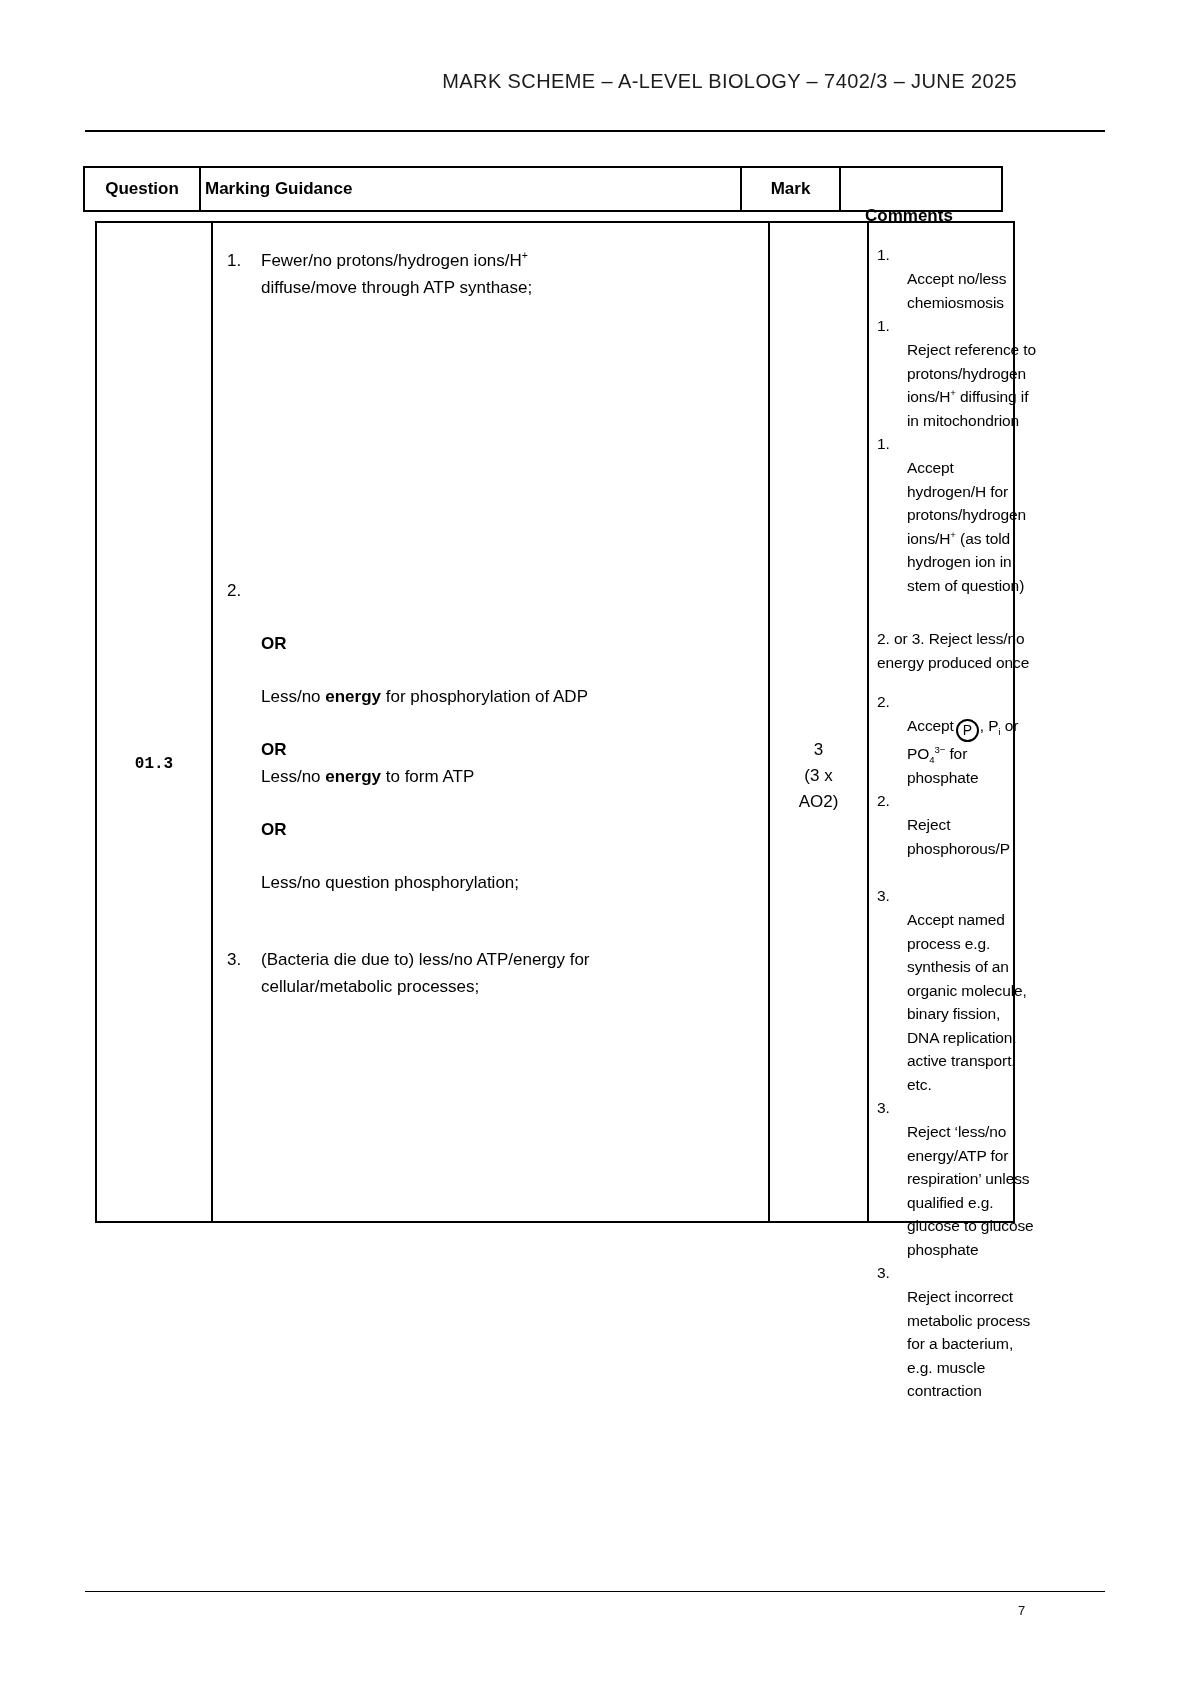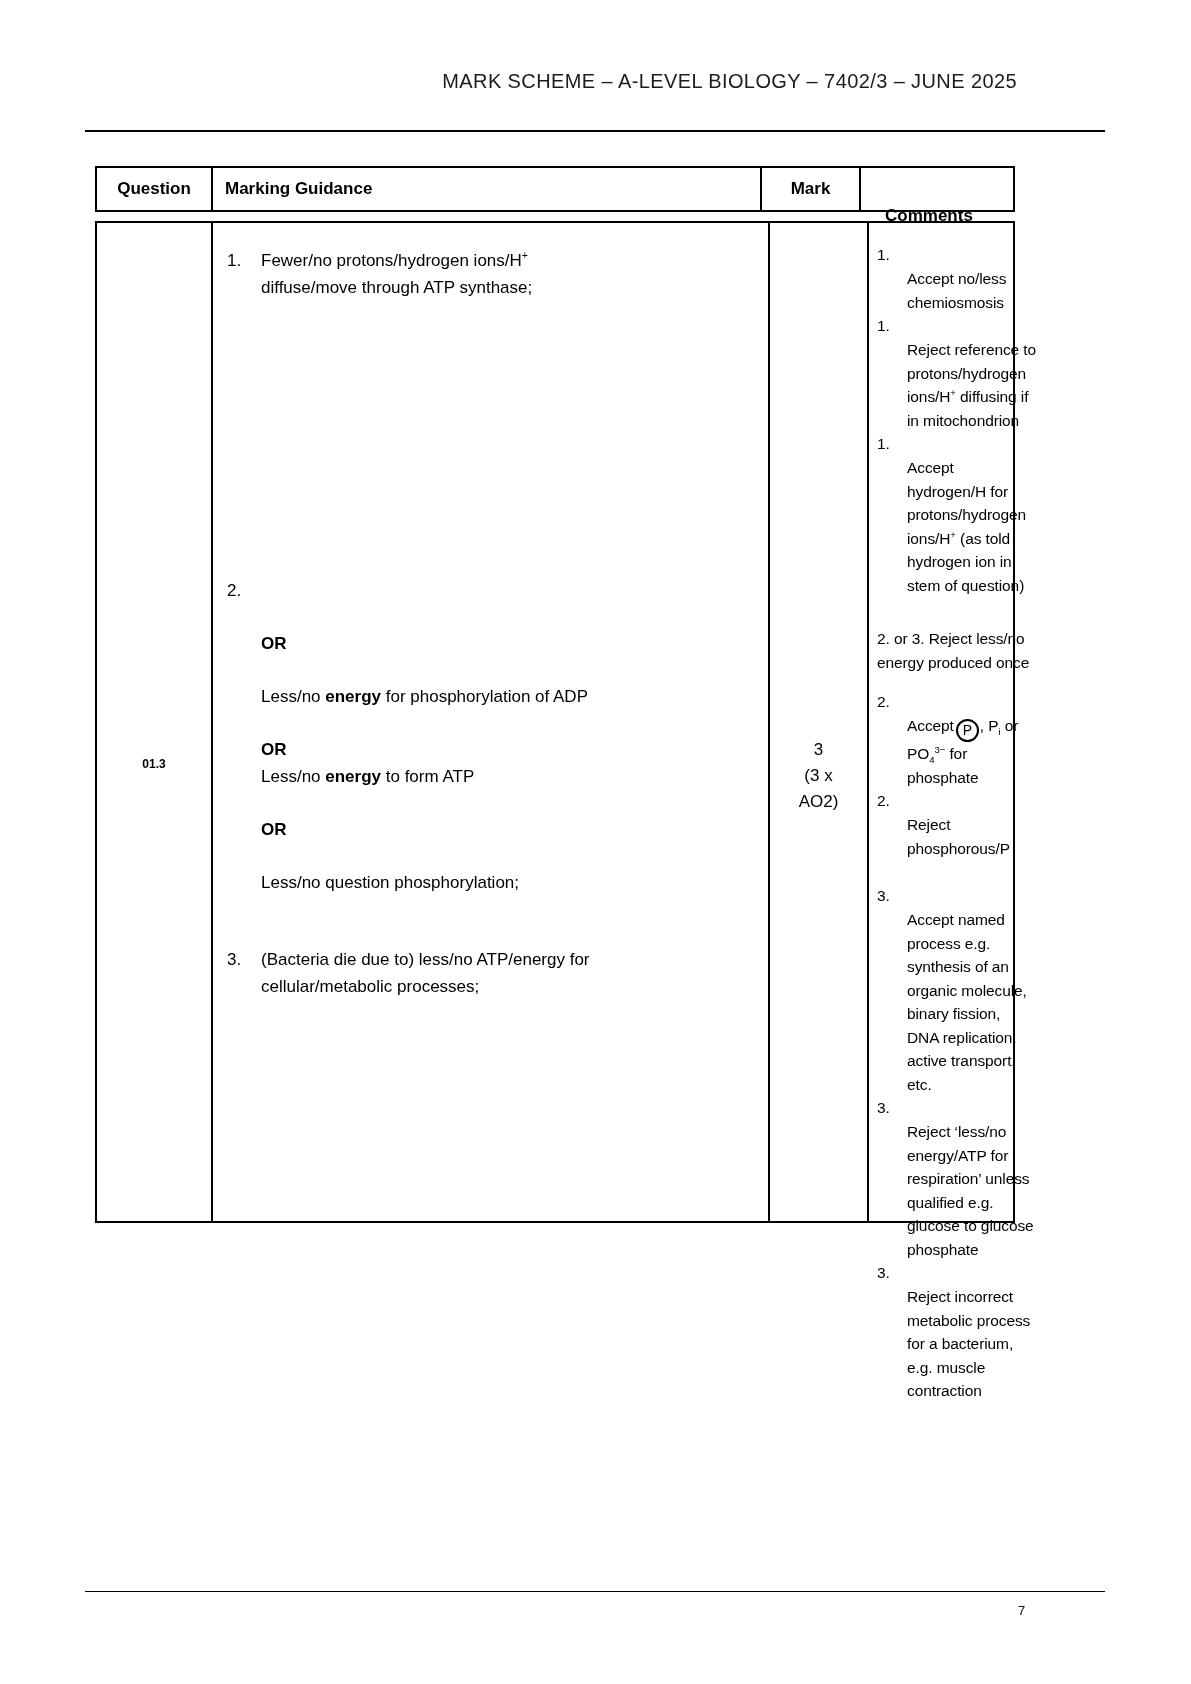--- a/index.html
+++ b/index.html
@@ -11,39 +11,39 @@
   .header-title{
     position:absolute;top:70px;left:72px;width:945px;
     text-align:right;font-size:20px;font-weight:400;color:#1c1c1c;
     letter-spacing:0.4px;
   }
   .top-rule{position:absolute;top:130px;left:85px;width:1020px;border-top:2px solid #000;}
   .bottom-rule{position:absolute;top:1591px;left:85px;width:1020px;border-top:1.5px solid #000;}
   .page-number{position:absolute;top:1603px;left:1018px;font-size:13px;color:#111;}
 
   .thead-box{
-    position:absolute;top:166px;left:95px;width:916px;height:42px;
+    position:absolute;top:166px;left:83px;width:916px;height:42px;
     border:2px solid #000;display:flex;
   }
   .tbody-box{
     position:absolute;top:221px;left:95px;width:916px;height:998px;
     border:2px solid #000;display:flex;
   }
   .col-q{width:114px;flex:0 0 114px;border-right:2px solid #000;}
   .col-g{width:535px;flex:0 0 535px;border-right:2px solid #000;}
   .col-m{width:97px;flex:0 0 97px;border-right:2px solid #000;}
   .col-c{flex:1;}
 
   .th{display:flex;align-items:center;font-weight:bold;font-size:17px;}
   .th.center{justify-content:center;}
-  .th.pad-g{padding-left:12px;}
+  .th.pad-g{padding-left:4px;}
   .th.pad-c{padding-left:24px;margin-top:48px;}
 
   .q-cell{display:flex;align-items:center;justify-content:center;}
-  .q-num{font-weight:bold;font-size:12px;transform:translateY(42px);}
+  .q-num{font-weight:bold;font-size:16px;transform:translateY(42px);font-family:Liberation Mono, monospace;}
 
   .g-cell{padding:24px 6px 0 14px;font-size:17px;line-height:27px;}
   .g-item{display:flex;}
   .g-num{width:34px;flex:0 0 34px;}
   .g-txt{white-space:nowrap;}
 
   .m-cell{padding-top:514px;text-align:center;font-size:17px;line-height:26px;}
 
   .c-cell{padding:20px 2px 0 8px;font-size:15.5px;line-height:23.5px;letter-spacing:-0.1px;}
   .c-item{display:flex;}

